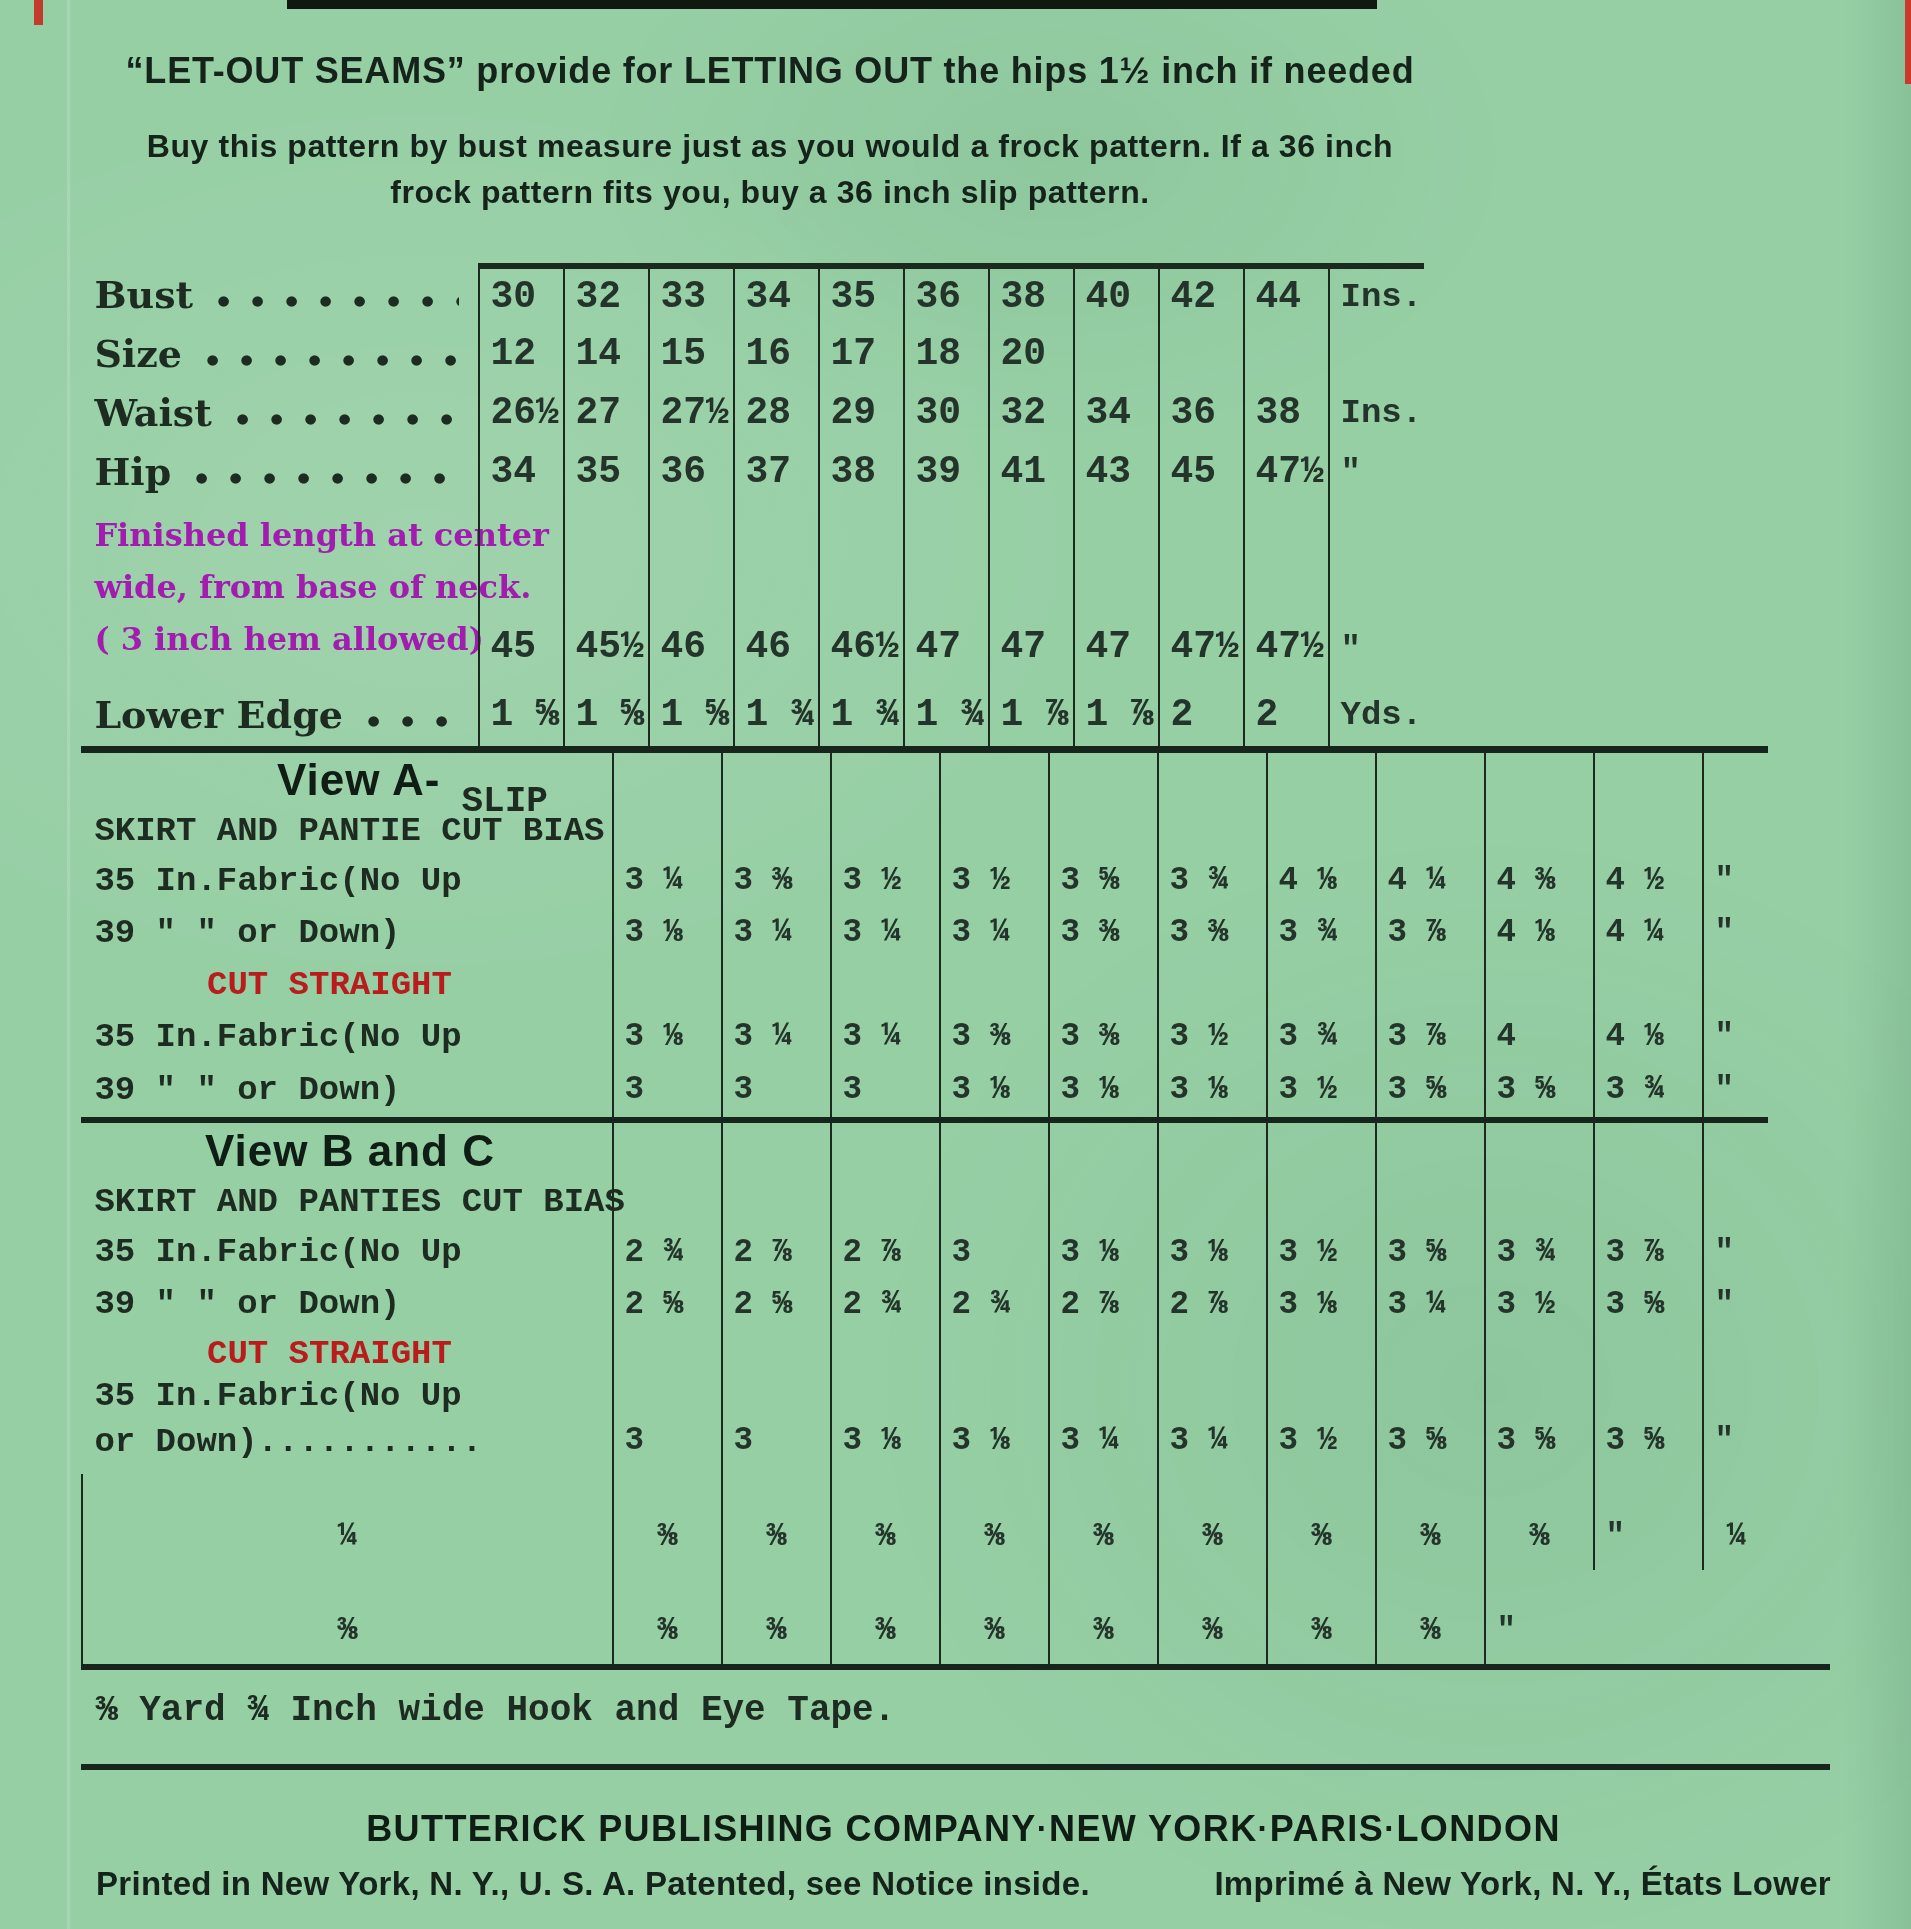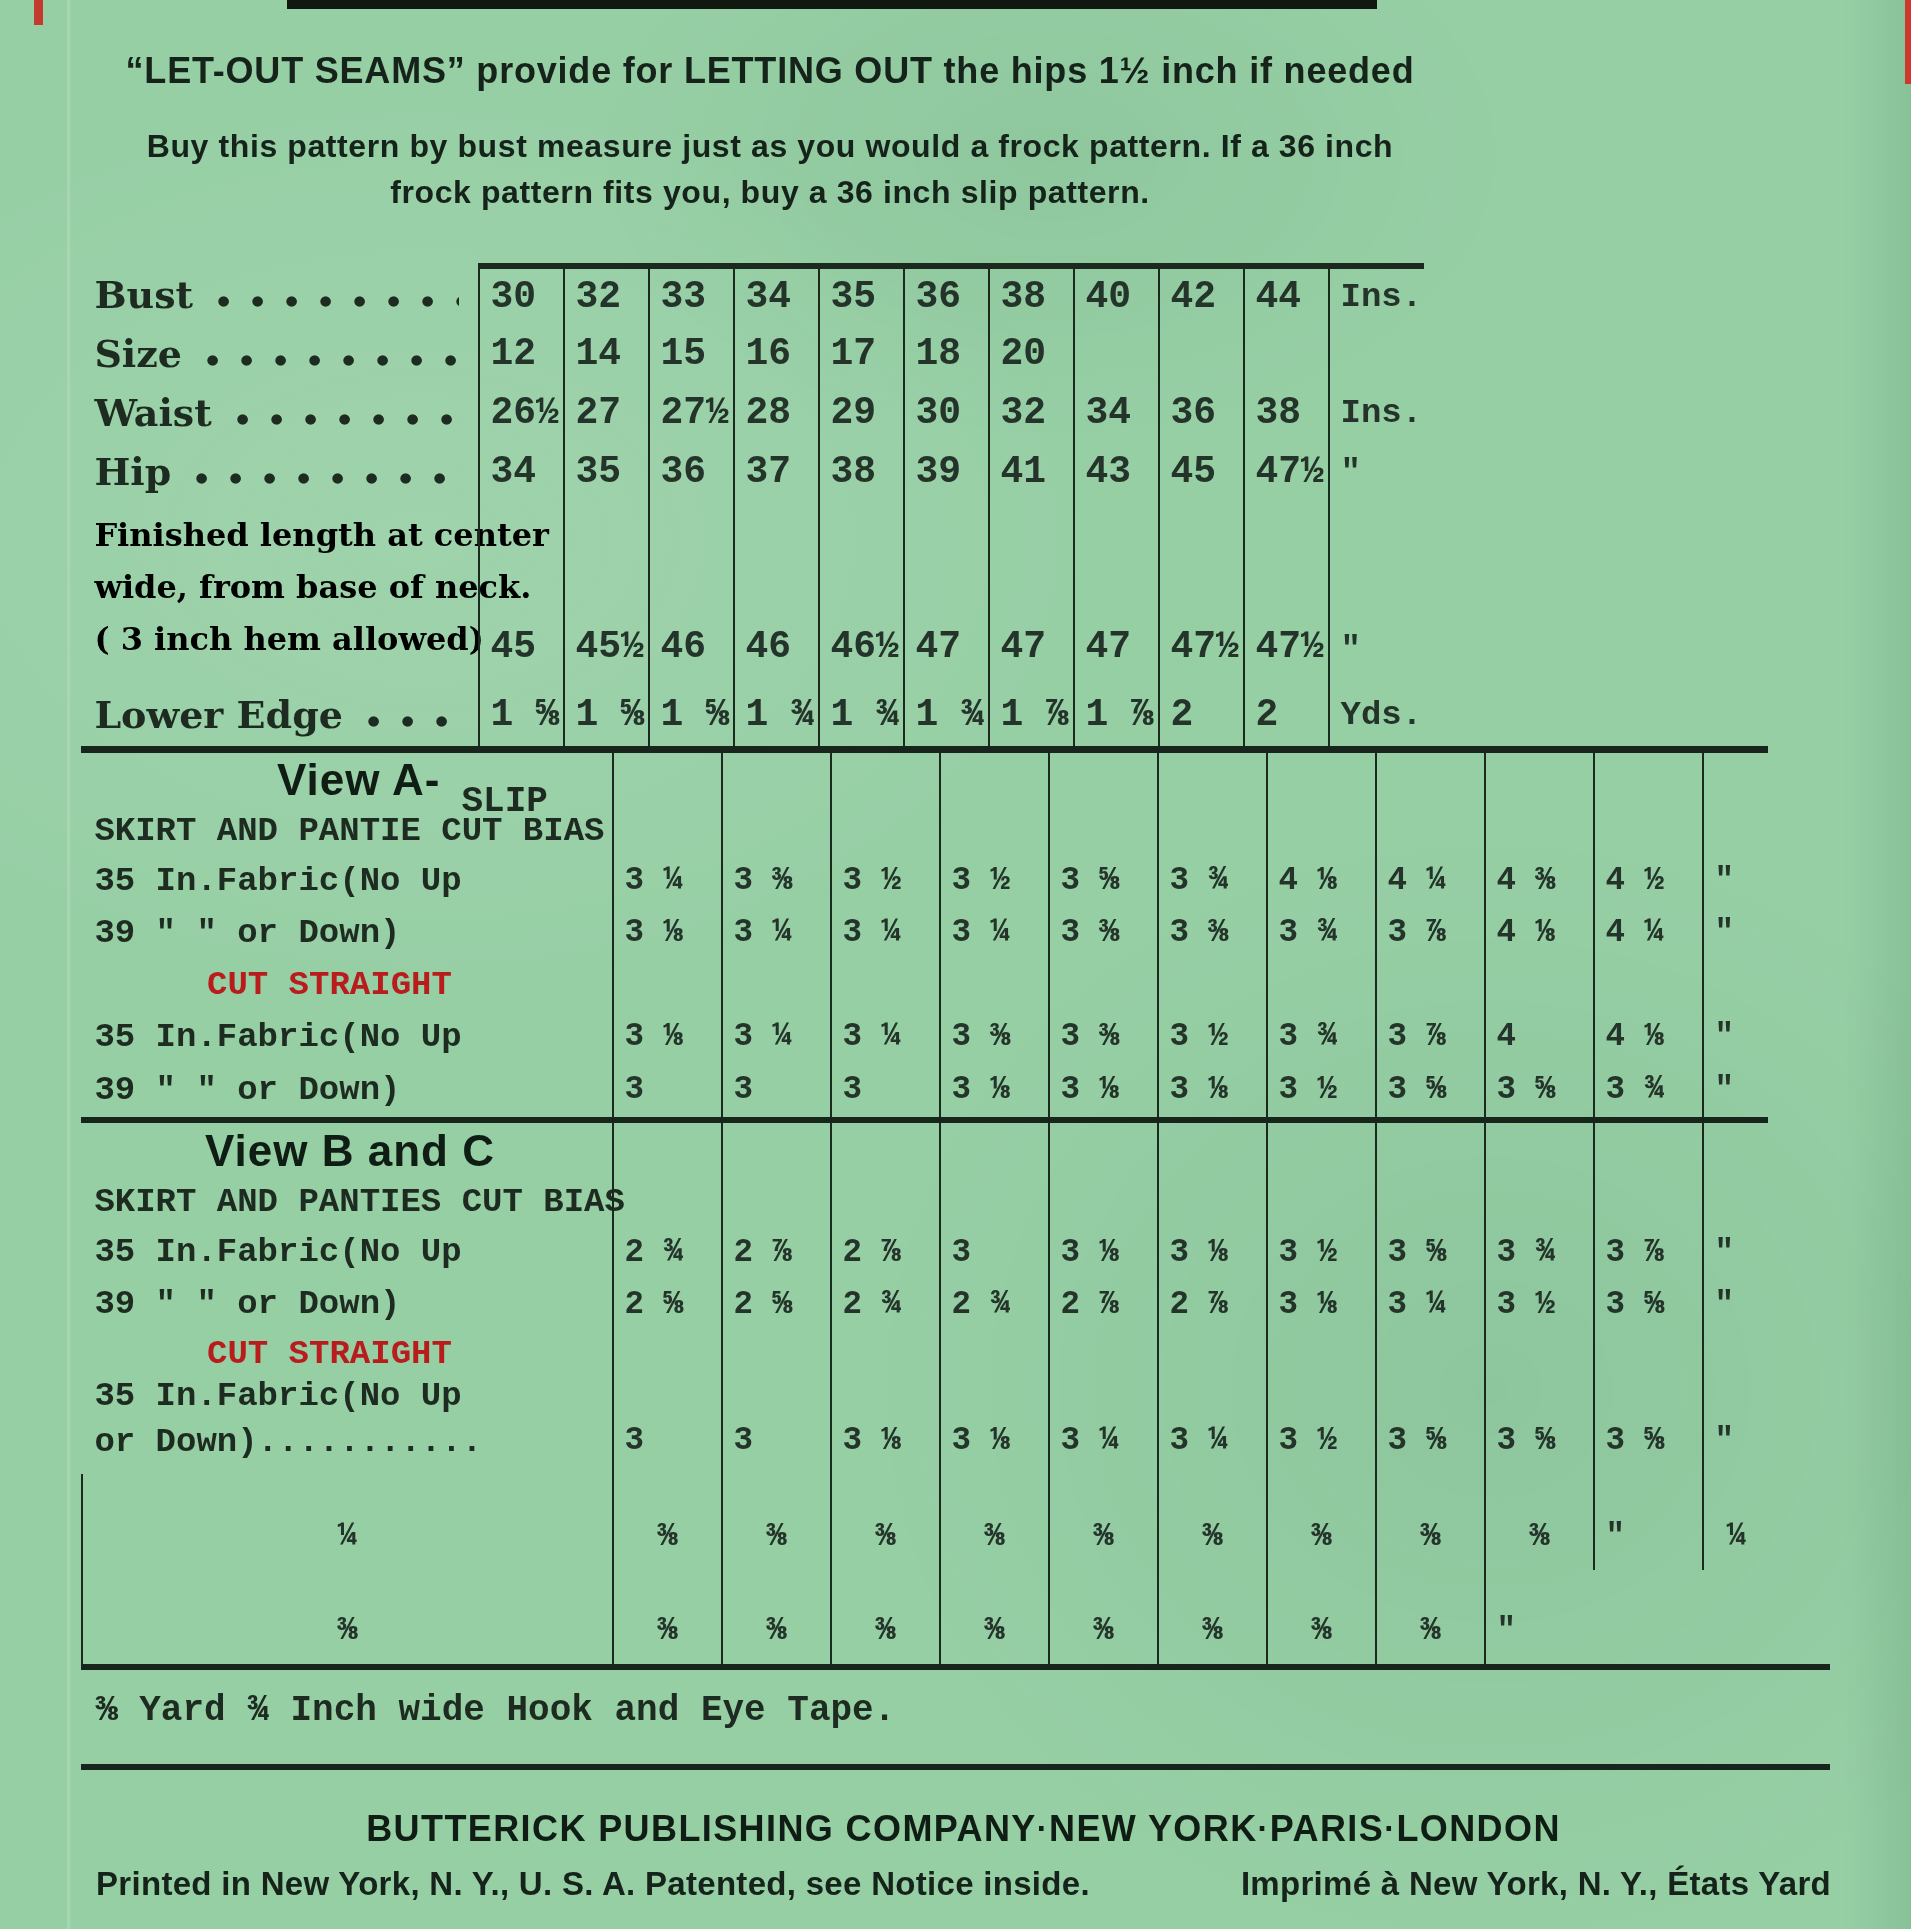--- a/index.html
+++ b/index.html
@@ -39,21 +39,21 @@
   .L{display:flex;align-items:center;padding-left:13.4px;white-space:nowrap;}
   .bot{align-items:flex-end;padding-bottom:15.3px;}
   .ctr{justify-content:center;padding-left:0;}
   .u{font-size:34px;}
 
   .slbl{font-family:"DejaVu Serif","Liberation Serif",serif;font-weight:700;font-size:38px;color:#1d2b21;}
   .leader{flex:1;height:13.4px;margin:13.4px 19px 0 23px;
     background-image:radial-gradient(circle at 7.6px 6.7px,#1d2b21 4.8px,transparent 5.7px);
     background-size:34px 13.4px;background-repeat:repeat-x;}
   .finL{flex-direction:column;align-items:flex-start;justify-content:flex-start;padding-top:7.6px;}
-  .finL div{font-family:"DejaVu Serif","Liberation Serif",serif;font-weight:700;font-size:32px;line-height:52px;color:#000000;}
+  .finL div{font-family:"DejaVu Serif","Liberation Serif",serif;font-weight:700;font-size:32px;line-height:52px;color:#a21caf;}
 
   .vt{font-size:44px;font-weight:800;letter-spacing:1px;color:#101d15;font-family:"Liberation Sans",sans-serif;}
   .vts{font-family:"Liberation Mono","DejaVu Sans Mono",monospace;font-weight:700;font-size:36px;margin-left:21px;color:#1d2b21;margin-top:44px;}
   .ttlA{padding-left:196px;}
   .ttlC{padding-left:124px;}
   .sub{font-family:"Liberation Mono","DejaVu Sans Mono",monospace;font-weight:700;font-size:34px;color:#1d2b21;}
   .cut{padding-left:126px;font-family:"Liberation Mono","DejaVu Sans Mono",monospace;font-weight:700;font-size:34px;color:#b91c1c;}
   .mlbl{font-family:"Liberation Mono","DejaVu Sans Mono",monospace;font-weight:700;font-size:34px;color:#1d2b21;}
   .L2{flex-direction:column;align-items:flex-start;justify-content:flex-end;padding-bottom:9.6px;}
   .L2 div{font-family:"Liberation Mono","DejaVu Sans Mono",monospace;font-weight:700;font-size:34px;line-height:46px;color:#1d2b21;}
@@ -400,17 +400,17 @@
     <span>BUTTERICK PUBLISHING COMPANY</span>
     <span class="dot">·</span>
     <span>NEW YORK</span>
     <span class="dot">·</span>
     <span>PARIS</span>
     <span class="dot">·</span>
     <span>LONDON</span>
   </div>
   <div class="f2">
     <span>Printed in New York, N. Y., U. S. A. Patented, see Notice inside.</span>
-    <span>Imprimé à New York, N. Y., États Yard</span>
+    <span>Imprimé à New York, N. Y., États Lower</span>
   </div>
 
 </div>
 
 
 </body></html>

